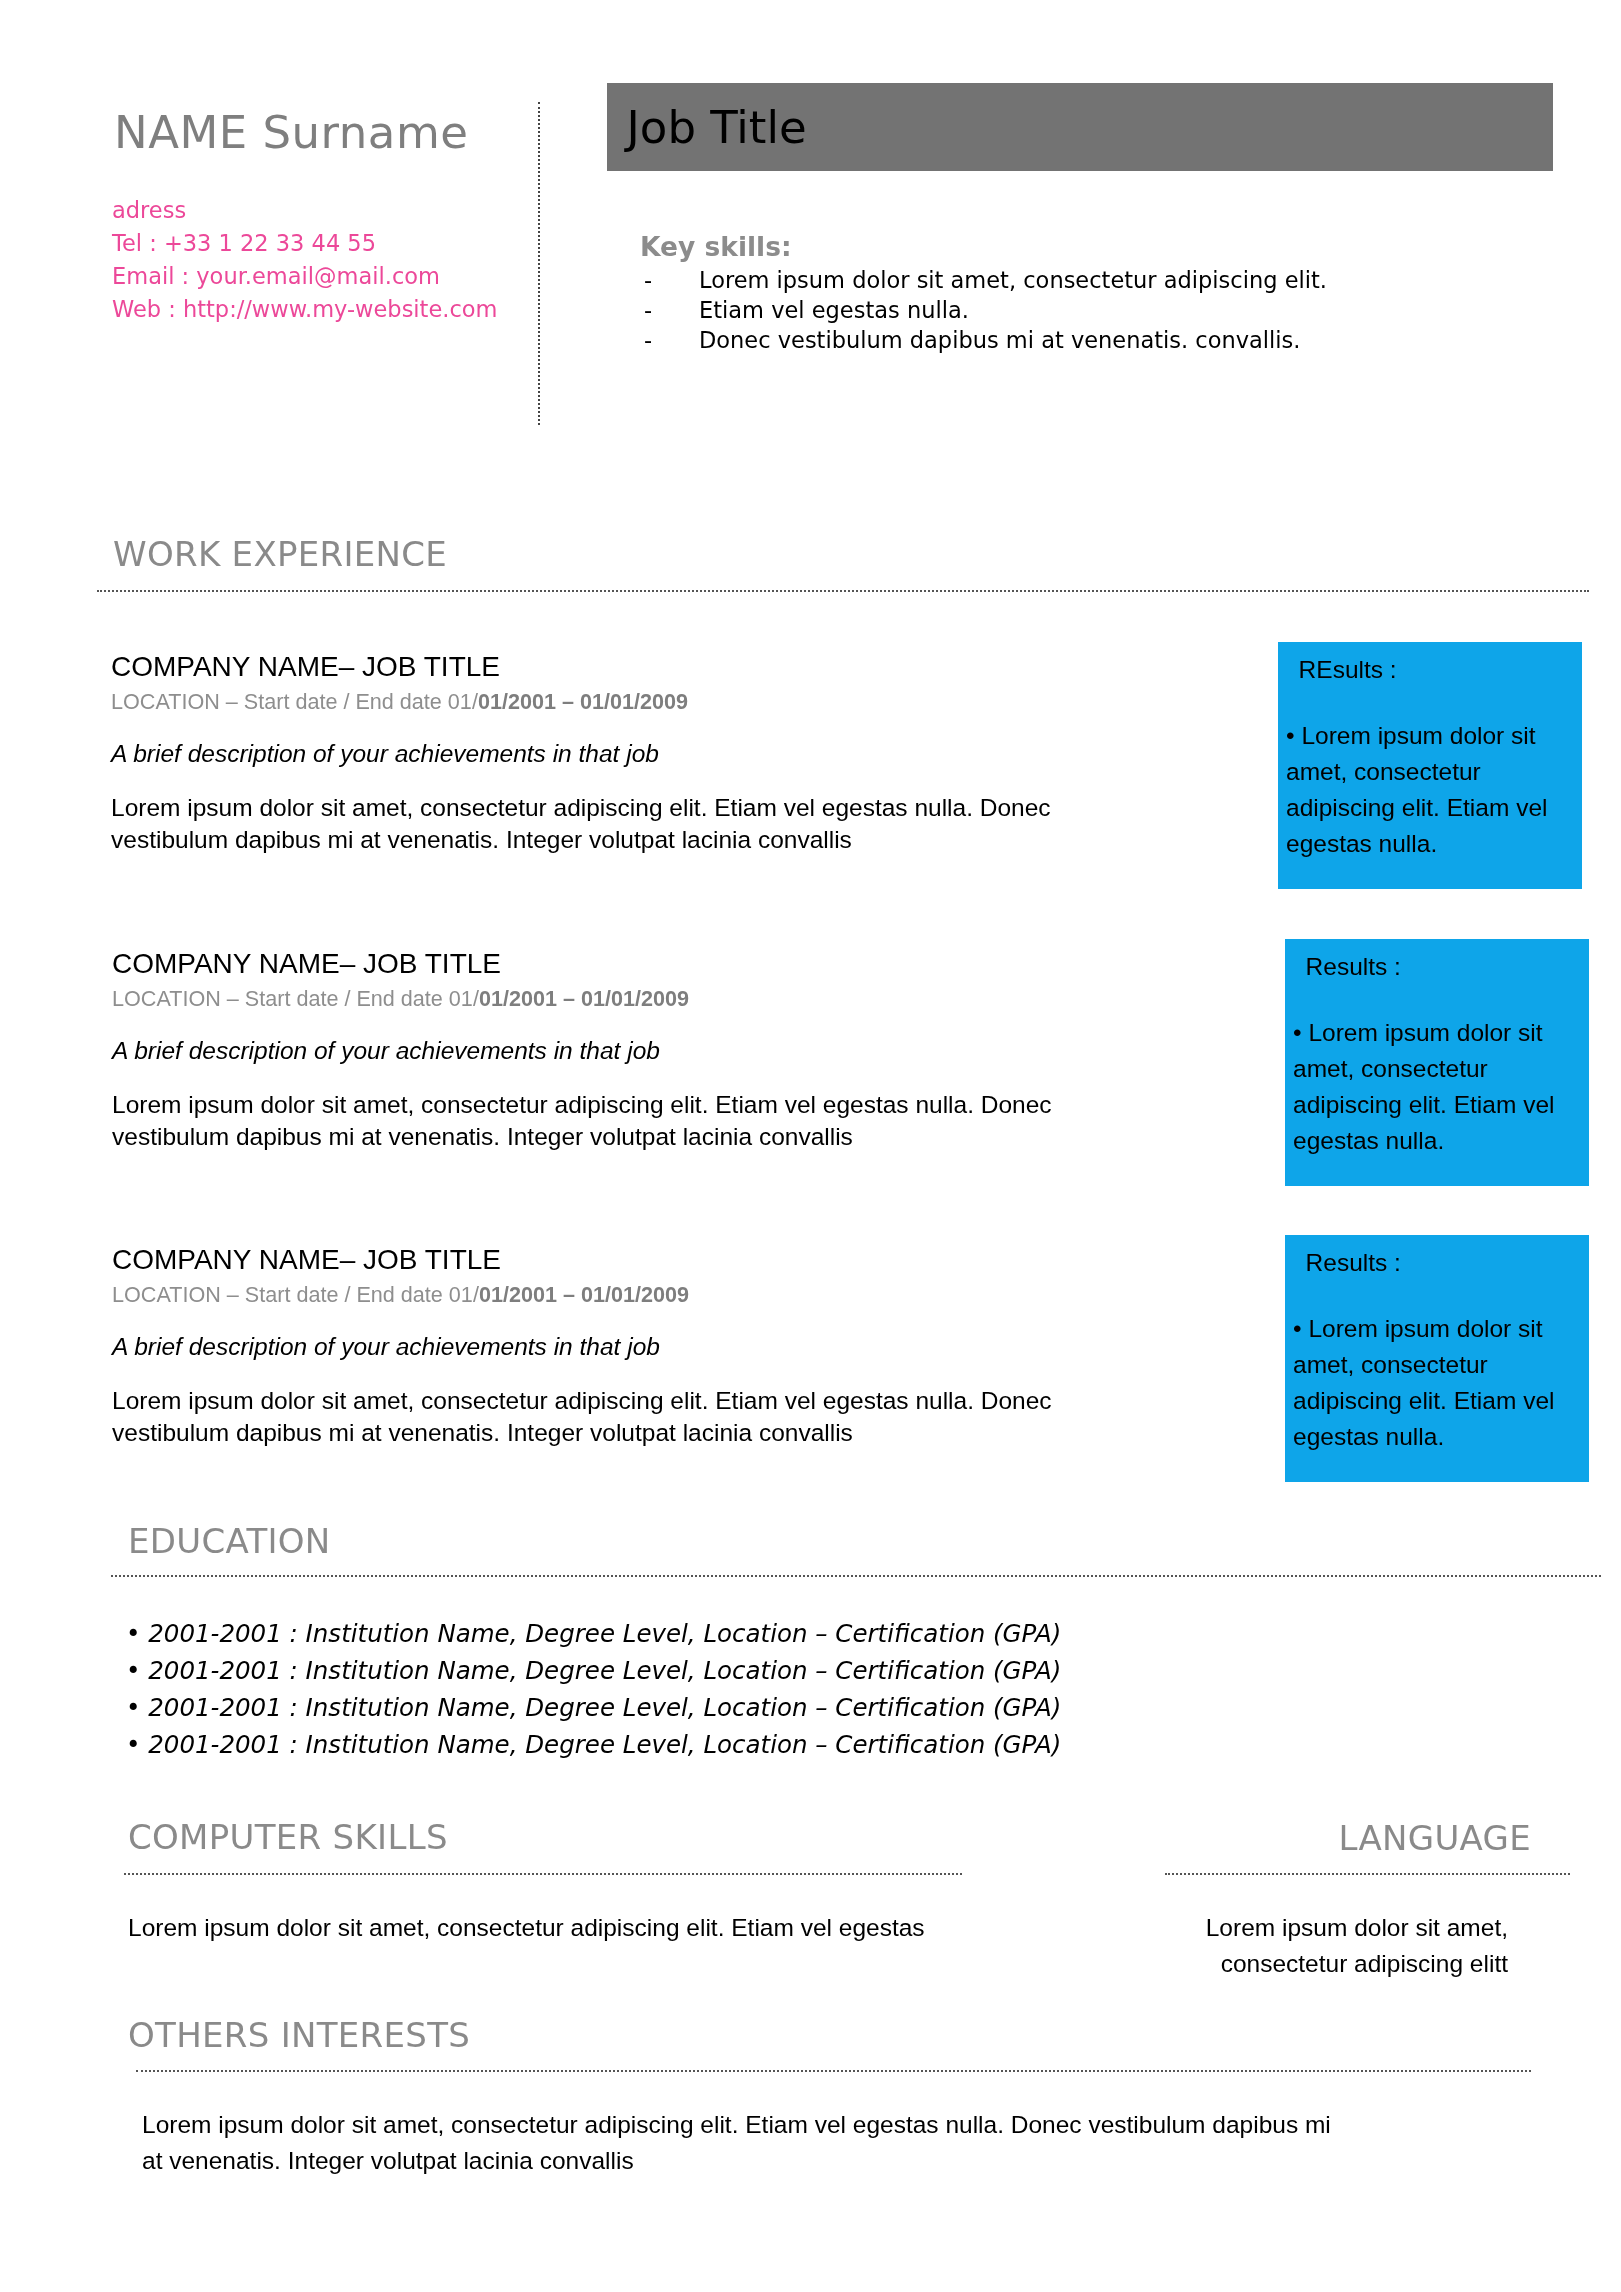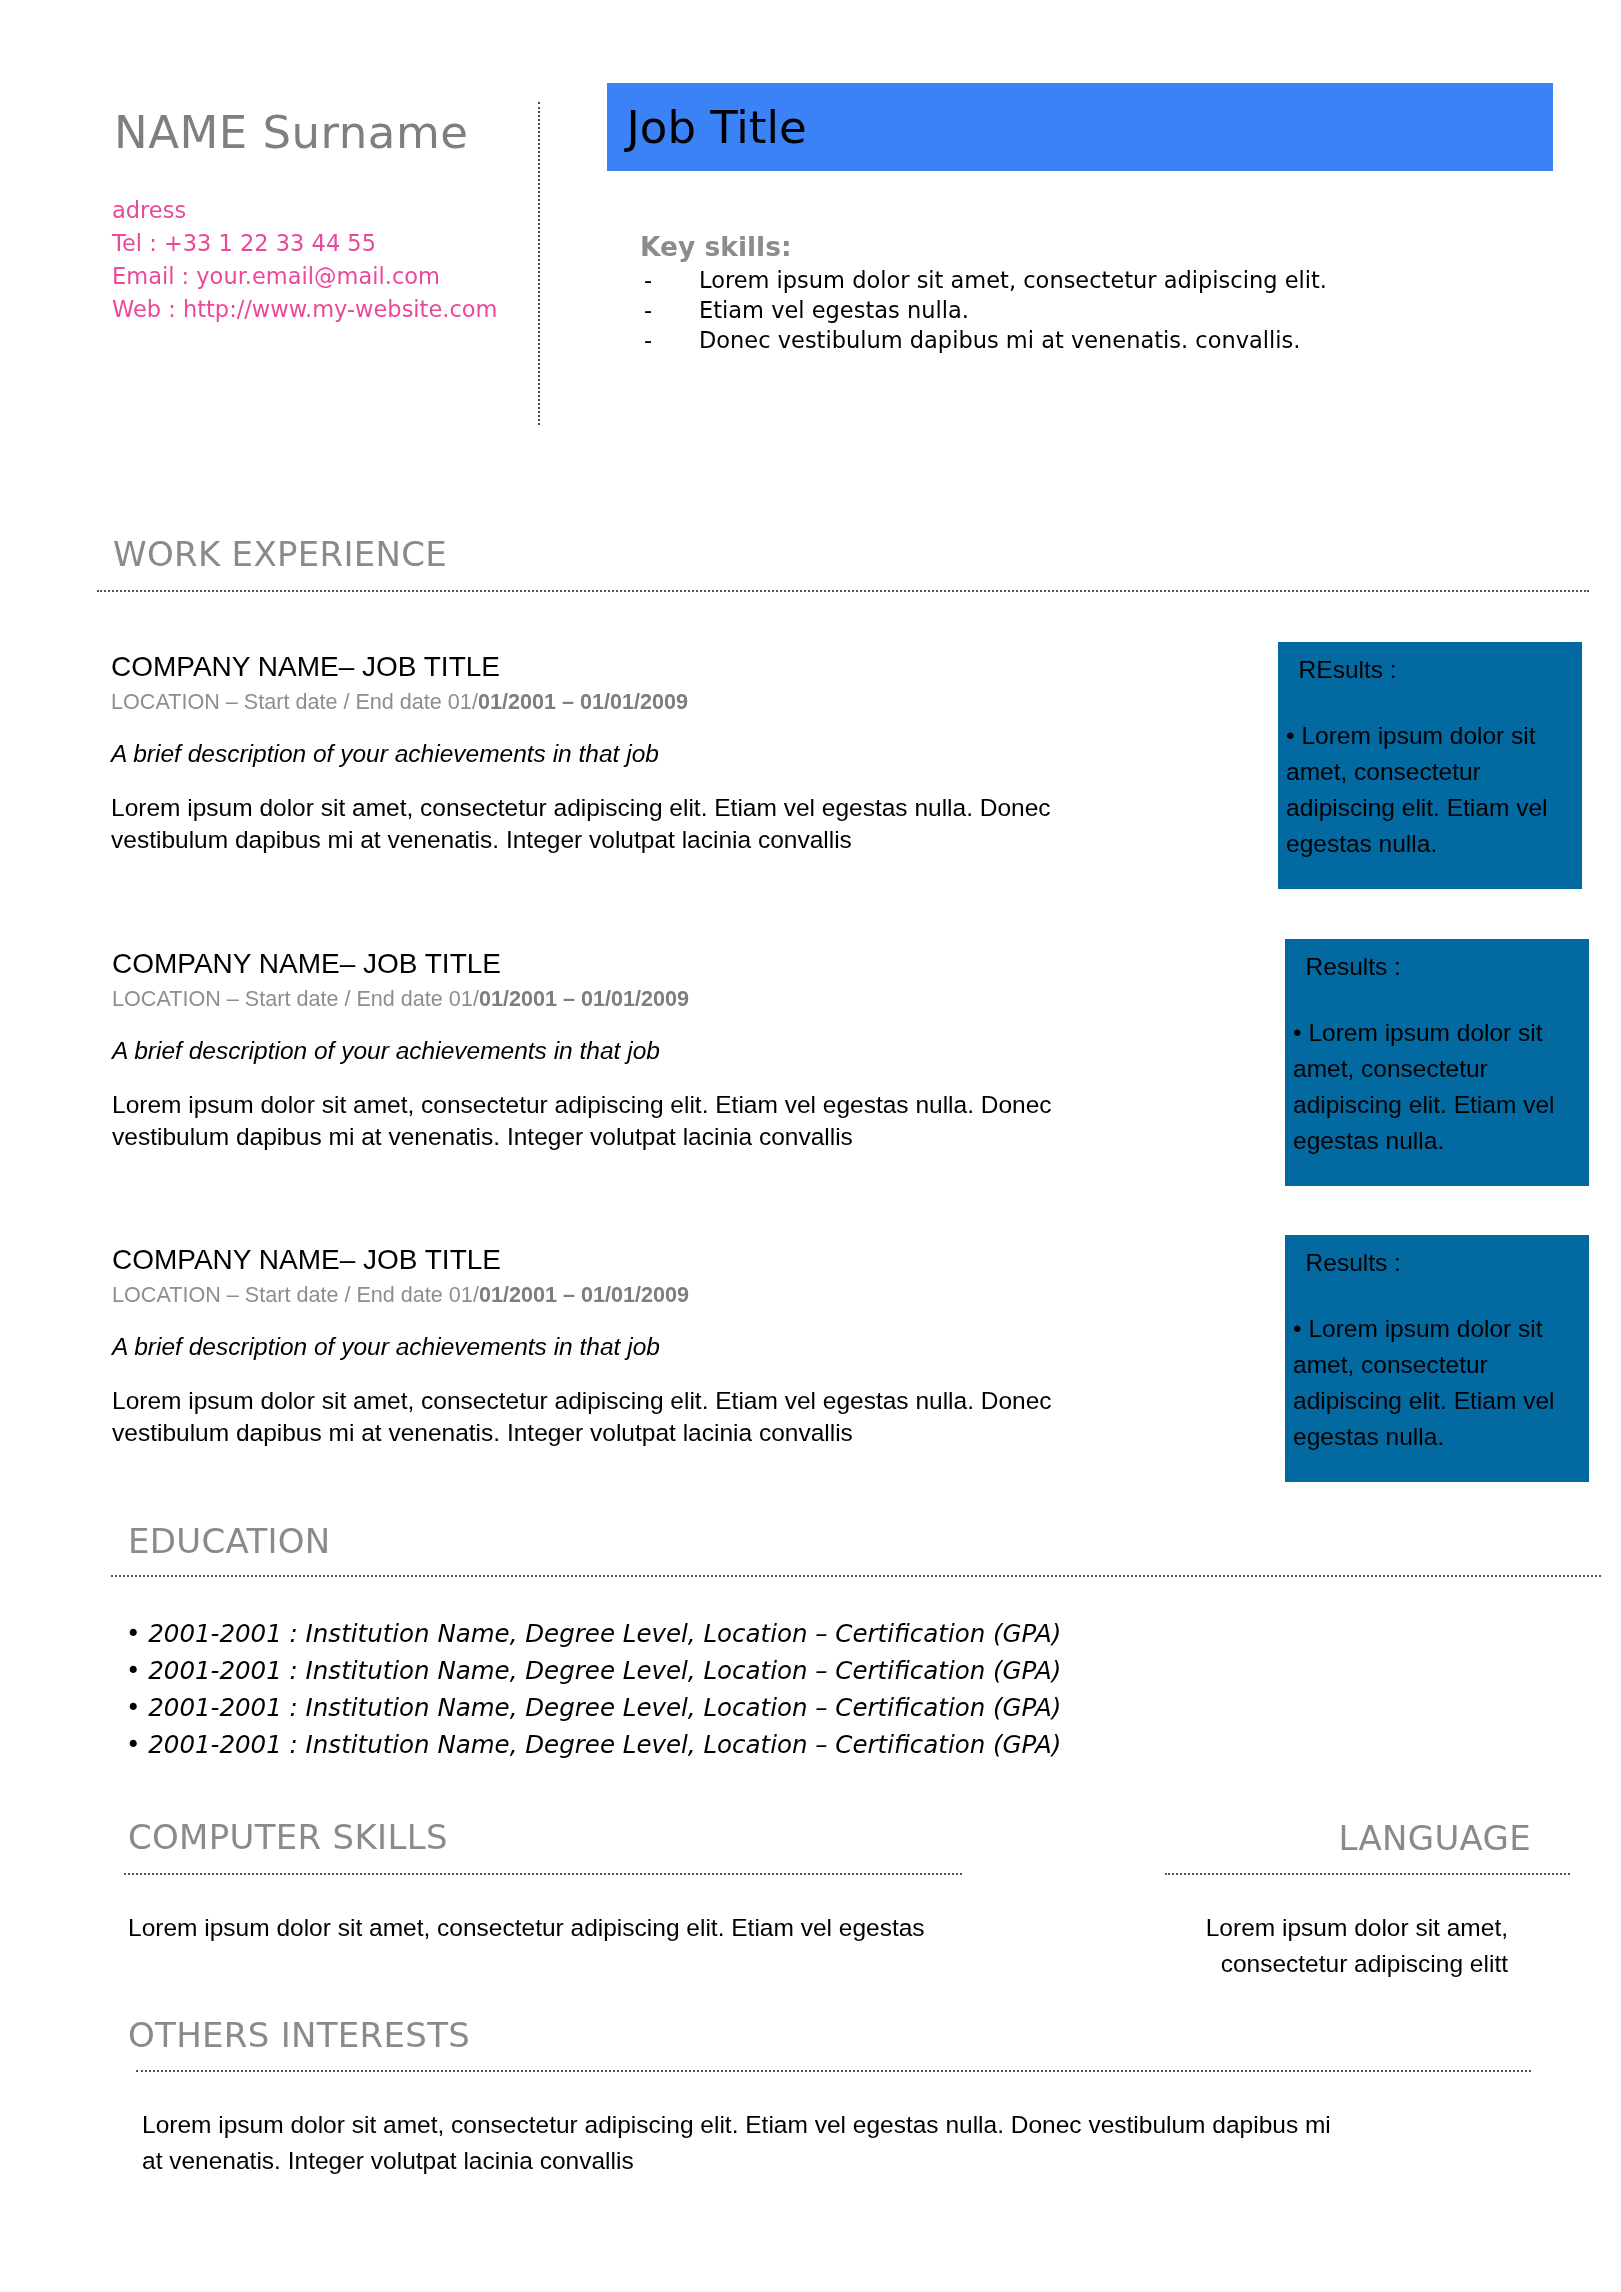--- a/index.html
+++ b/index.html
@@ -2,34 +2,34 @@
 <html><head>
 <meta charset="utf-8">
 <style>
   html, body { margin: 0; padding: 0; background: #ffffff; }
   body { width: 1621px; height: 2293px; position: relative; overflow: hidden; font-family: "Liberation Sans", sans-serif; color: #000; }
   .abs { position: absolute; margin-left: 38px; }
   .sans2 { font-family: "DejaVu Sans", sans-serif; }
   .name { left: 76px; top: 106px; font-size: 45px; color: #7f7f7f; letter-spacing: 0.5px; }
   .contact { left: 74px; top: 194px; font-size: 22.5px; line-height: 33px; color: #ec4899; }
   .vdots { left: 500px; top: 102px; height: 323px; border-left: 2.9px dotted #444; }
-  .jobtitle-box { left: 569px; top: 83px; width: 946px; height: 88px; background: #3b82f6; }
+  .jobtitle-box { left: 569px; top: 83px; width: 946px; height: 88px; background: #737373; }
   .jobtitle-box span { position: absolute; left: 19.6px; top: 17.6px; font-size: 45px; color: #000; }
   .keyskills-label { left: 602px; top: 231px; font-size: 26.5px; color: #8c8c8c; font-weight: bold; }
   .skills { left: 606px; top: 265px; font-size: 22.5px; line-height: 30px; }
   .skills .row { display: flex; }
   .skills .dash { width: 55px; }
   .sec-title { font-size: 34px; color: #8a8a8a; letter-spacing: 0.3px; }
   .hr { border-top: 2.9px dotted #555; height: 0; }
   .job-head { font-size: 28px; color: #000; }
   .job-meta { font-size: 21.6px; color: #8e8e8e; }
   .job-meta b { font-weight: bold; color: #7e7e7e; }
   .job-desc { font-size: 24.5px; font-style: italic; }
   .job-body { font-size: 24.5px; line-height: 32px; }
-  .results { background: #0369a1; width: 304px; height: 247px; }
+  .results { background: #0ea5e9; width: 304px; height: 247px; }
   .results .rt { position: absolute; left: 20.6px; top: 13.7px; font-size: 24.5px; }
   .results .rb { position: absolute; left: 8px; top: 76px; width: 274px; font-size: 24.5px; line-height: 36px; }
   .edu { font-size: 24.5px; line-height: 37px; font-style: italic; }
   .para { font-size: 24.5px; line-height: 36px; }
 </style>
 </head>
 <body>
 
 <div class="abs name sans2">NAME Surname</div>
 <div class="abs contact sans2">

